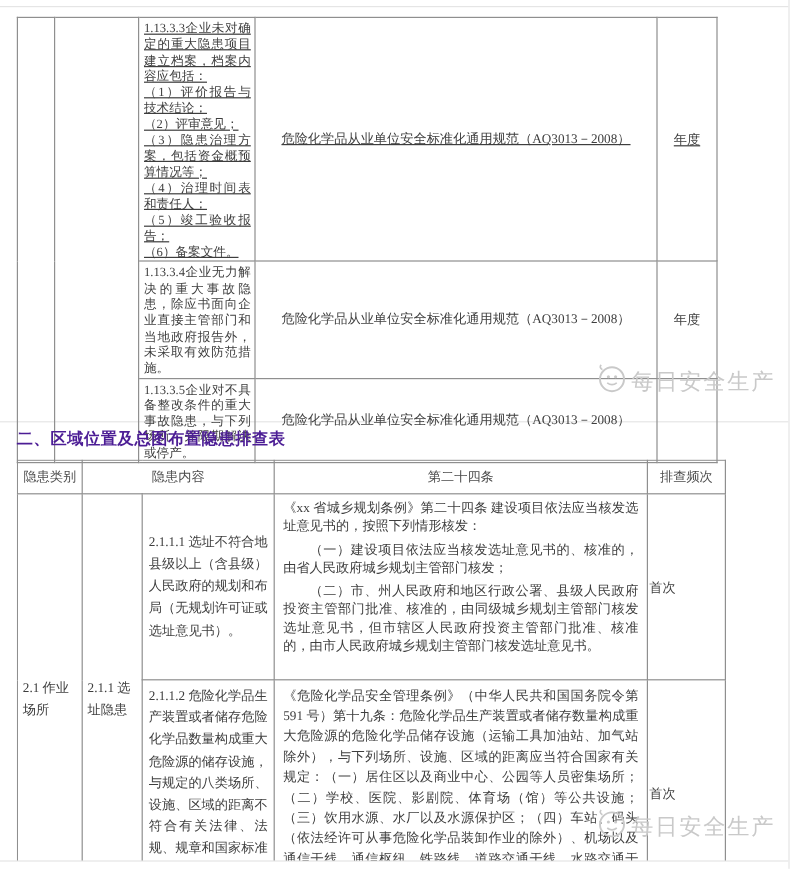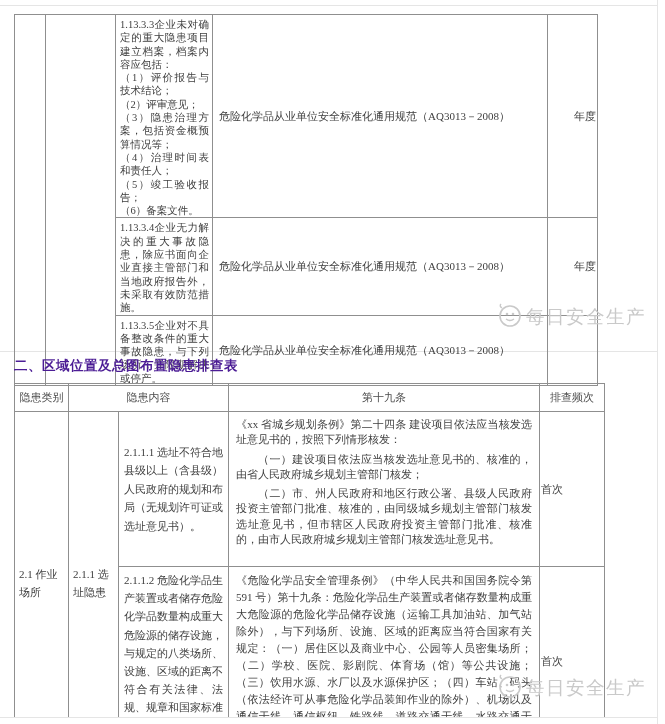--- a/index.html
+++ b/index.html
@@ -17,23 +17,23 @@
 
   table.doc-table{border-collapse:collapse;table-layout:fixed;}
   .doc-table td{border:1px solid #8f8f8f;color:#3e3e3e;overflow:hidden;}
 
   
   #table1{position:absolute;left:14px;top:14px;width:583px;}
   #table1 td.content{
     font-size:10.5px;line-height:13.3px;text-align:justify;text-justify:inter-ideograph;
     vertical-align:top;padding:3px 3px 0 4px;white-space:pre-line;
   }
-  #table1 td.basis{font-size:11px;line-height:14px;vertical-align:middle;padding:2px 6px;}
-  #table1 td.freq{font-size:11px;text-align:right;vertical-align:middle;}
-  #table1 tr.r1 td{height:187px;}
+  #table1 td.basis{font-size:11px;line-height:14px;vertical-align:middle;padding:2px 6px;text-align:center;}
+  #table1 td.freq{font-size:11px;text-align:center;vertical-align:middle;}
+  #table1 tr.r1 td{height:187px;text-decoration:underline;}
   #table1 tr.r2 td{height:73px;}
   #table1 tr.r3 td{height:64px;}
 
   
   #section-title{
     position:absolute;left:14px;top:357px;
     font-family:"Liberation Sans","DejaVu Sans",sans-serif;
     font-weight:bold;font-size:13.5px;color:#4c1d95;letter-spacing:.5px;
   }
 
@@ -133,21 +133,21 @@
       <col style="width:54px">
         <col style="width:50px">
         <col style="width:110px">
       <col style="width:311px">
         <col style="width:65px">
     </colgroup>
     <tbody>
       <tr class="hdr">
         <td>隐患类别</td>
         <td colspan="2">隐患内容</td>
-        <td>第十九条</td>
+        <td>第二十四条</td>
         <td>排查频次</td>
       </tr>
       <tr class="rowA">
         <td rowspan="2" class="cat">2.1 作业场所</td>
         <td rowspan="2" class="cat">2.1.1 选址隐患</td>
         <td class="contentA">2.1.1.1 选址不符合地县级以上（含县级）人民政府的规划和布局（无规划许可证或选址意见书）。</td>
         <td class="basis basisA">
           <p>《xx 省城乡规划条例》第二十四条  建设项目依法应当核发选址意见书的，按照下列情形核发：</p>
           <p class="ind">（一）建设项目依法应当核发选址意见书的、核准的，由省人民政府城乡规划主管部门核发；</p>
           <p class="ind">（二）市、州人民政府和地区行政公署、县级人民政府投资主管部门批准、核准的，由同级城乡规划主管部门核发选址意见书，但市辖区人民政府投资主管部门批准、核准的，由市人民政府城乡规划主管部门核发选址意见书。</p>

